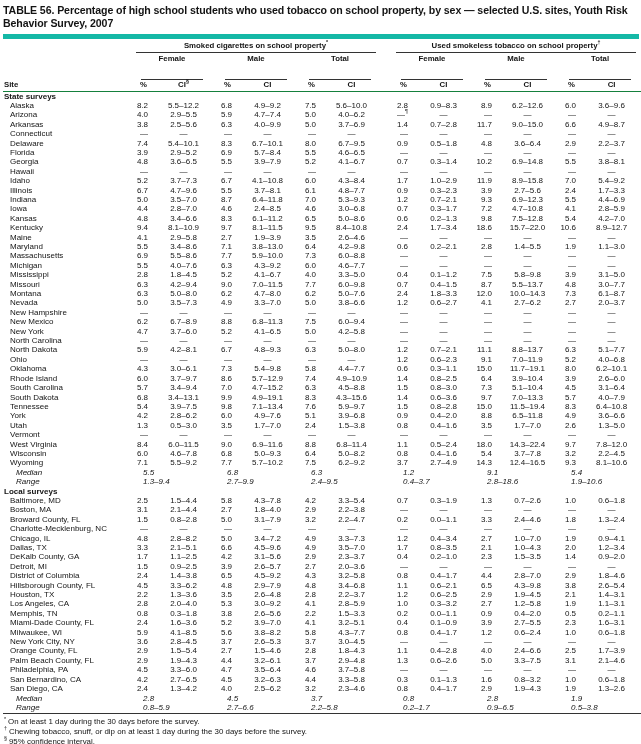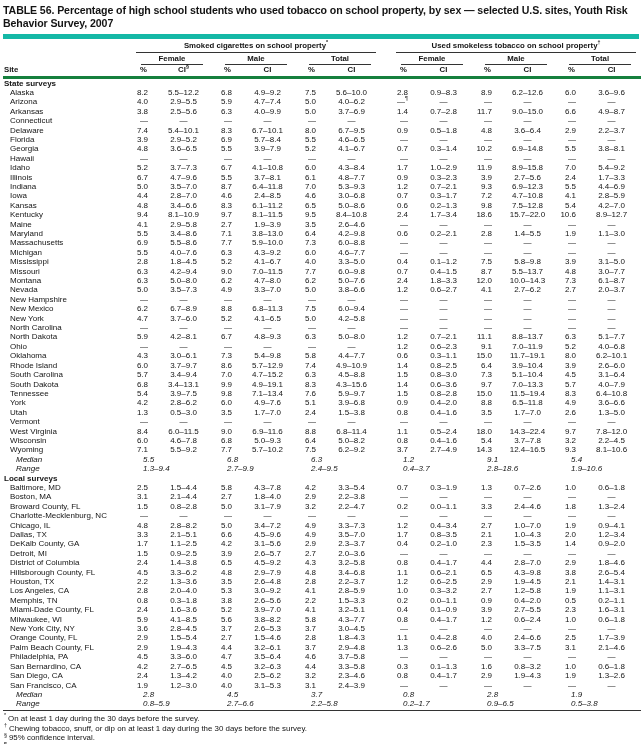--- a/index.html
+++ b/index.html
@@ -12,22 +12,22 @@
   .page { padding: 2px 2px 0 3px; }
   .title {
     font-weight: 700; font-size: 10.6px; line-height: 13px;
     letter-spacing: -0.1px; padding: 2px 2px 4px 0;
     border-bottom: 5px solid #14b8a6; margin-bottom: 1px;
   }
   table { border-collapse: collapse; table-layout: fixed; width: 637px; }
   th, td { padding: 0; margin: 0; vertical-align: bottom; }
   thead th { font-weight: 700; font-size: 7.8px; line-height: 9.5px; }
   .group-line { border-bottom: 1px solid #333; padding-bottom: 1px; margin: 1px 6px 0 6px; text-align: center; white-space: nowrap; }
-  .sub-line { border-bottom: 1px solid #333; padding-bottom: 1px; margin: 1px 11px 0 11px; text-align: center; }
-  thead tr.colrow th { border-bottom: 3px solid #15803d; padding-bottom: 1px; }
+  .sub-line { border-bottom: 1px solid #333; padding-bottom: 16px; margin: 1px 11px 0 11px; text-align: center; }
+  thead tr.colrow th { border-bottom: 1px solid #15803d; padding-bottom: 1px; }
   th.siteh { text-align: left; padding-left: 1px; }
   th.pcth { text-align: right; padding-right: 6px; font-weight: 700; }
   th.cih  { text-align: center; font-weight: 700; }
   tbody td { font-size: 8px; line-height: 9.4px; height: 9.4px; white-space: nowrap; }
   td.site { text-align: left; padding-left: 7px; overflow: hidden; }
   tr.section td { font-weight: 700; padding-left: 1px; margin-top: 35px; }
   td.pct { text-align: right; padding-right: 5px; }
   td.ci  { text-align: center; }
   tr.stat td { font-style: italic; }
   tr.stat td.site { padding-left: 13px; }
@@ -1090,36 +1090,20 @@
           <td class="pct">3.2</td>
           <td class="ci">2.3–4.6</td>
           <td class="gap"></td>
           <td class="pct">0.8</td>
           <td class="ci">0.4–1.7</td>
           <td class="pct">2.9</td>
           <td class="ci">1.9–4.3</td>
           <td class="pct">1.9</td>
           <td class="ci">1.3–2.6</td>
         </tr>
-        <tr>
-          <td class="site">San Francisco, CA</td>
-          <td class="pct">1.9</td>
-          <td class="ci">1.2–3.0</td>
-          <td class="pct">4.0</td>
-          <td class="ci">3.1–5.3</td>
-          <td class="pct">3.1</td>
-          <td class="ci">2.4–3.9</td>
-          <td class="gap"></td>
-          <td class="pct">—</td>
-          <td class="ci">—</td>
-          <td class="pct">—</td>
-          <td class="ci">—</td>
-          <td class="pct">—</td>
-          <td class="ci">—</td>
-        </tr>
         <tr class="stat">
           <td class="site">Median</td>
           <td class="statval" colspan="2">2.8</td>
           <td class="statval" colspan="2">4.5</td>
           <td class="statval" colspan="2">3.7</td>
           <td class="gap"></td>
           <td class="statval" colspan="2">0.8</td>
           <td class="statval" colspan="2">2.8</td>
           <td class="statval" colspan="2">1.9</td>
         </tr>

